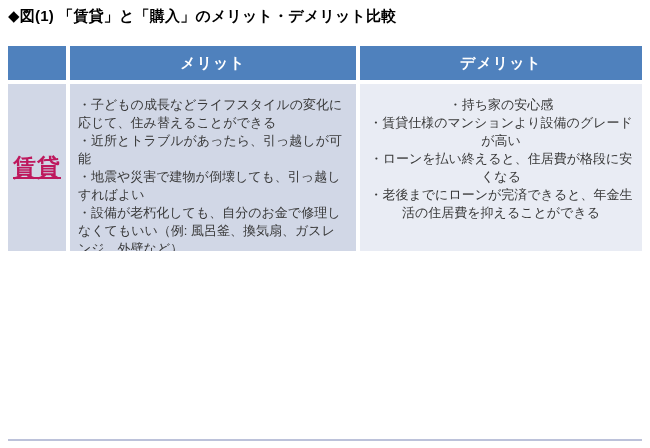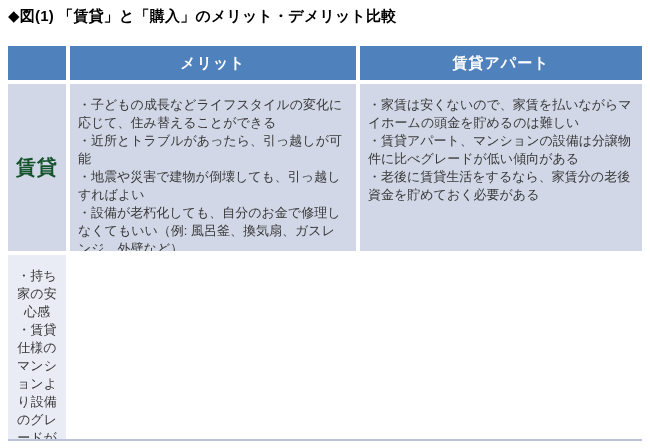--- a/index.html
+++ b/index.html
@@ -40,24 +40,25 @@
     font-weight: bold;
     display: flex;
     align-items: center;
     justify-content: center;
     letter-spacing: 1px;
   }
   .row-label {
     display: flex;
     align-items: center;
     justify-content: center;
-    font-size: 20px;
+    font-size: 23px;
     font-weight: bold;
-    color: #14532d;
+    color: #be185d;
     letter-spacing: 1px;
+    text-decoration: underline;
   }
   .cell {
     font-size: 13px;
     line-height: 18px;
     color: #383838;
     padding: 12px 8px 0 8px;
     white-space: pre-line;
     overflow: hidden;
   }
   .band-dark  { background: #D1D7E6; }
@@ -75,30 +76,27 @@
 <body>
 
 <div class="screen">
 
   <div class="figure-title">◆図(1) 「賃貸」と「購入」のメリット・デメリット比較</div>
 
   <div class="tbl">
 
     <div class="th"></div>
     <div class="th">メリット</div>
-    <div class="th">賃貸アパート</div>
+    <div class="th">デメリット</div>
 
     <div class="row-label band-dark">賃貸</div>
     <div class="cell band-dark">・子どもの成長などライフスタイルの変化に応じて、住み替えることができる
 ・近所とトラブルがあったら、引っ越しが可能
 ・地震や災害で建物が倒壊しても、引っ越しすればよい
 ・設備が老朽化しても、自分のお金で修理しなくてもいい（例: 風呂釜、換気扇、ガスレンジ、外壁など）</div>
-    <div class="cell band-dark">・家賃は安くないので、家賃を払いながらマイホームの頭金を貯めるのは難しい
-・賃貸アパート、マンションの設備は分譲物件に比べグレードが低い傾向がある
-・老後に賃貸生活をするなら、家賃分の老後資金を貯めておく必要がある</div>
 
     <div class="cell band-light">・持ち家の安心感
 ・賃貸仕様のマンションより設備のグレードが高い
 ・ローンを払い終えると、住居費が格段に安くなる
 ・老後までにローンが完済できると、年金生活の住居費を抑えることができる</div>
 
   </div>
 
   <div class="tbl-bottom-border"></div>
 

